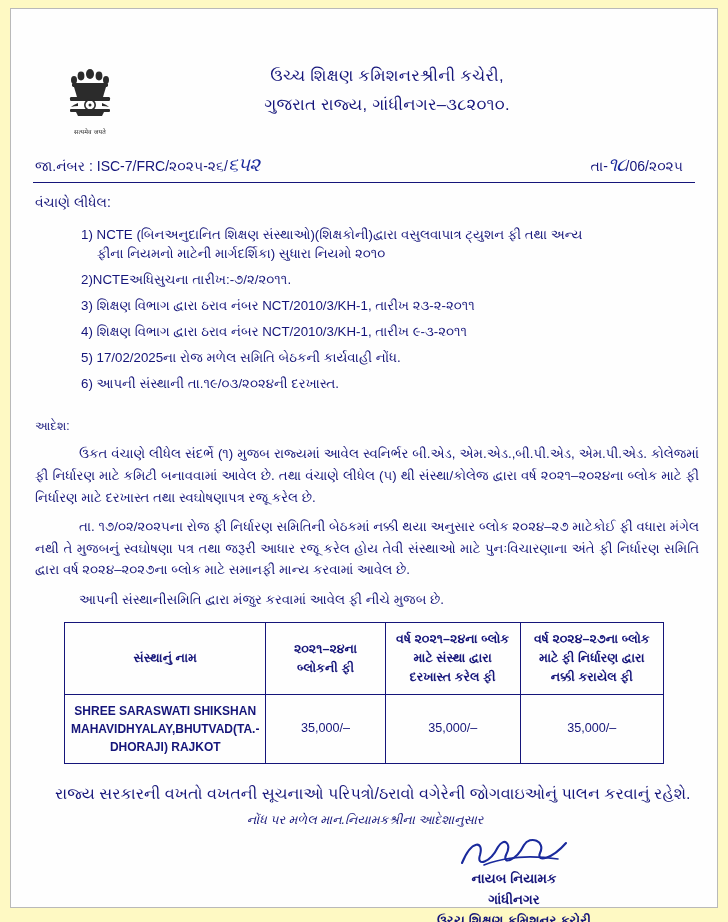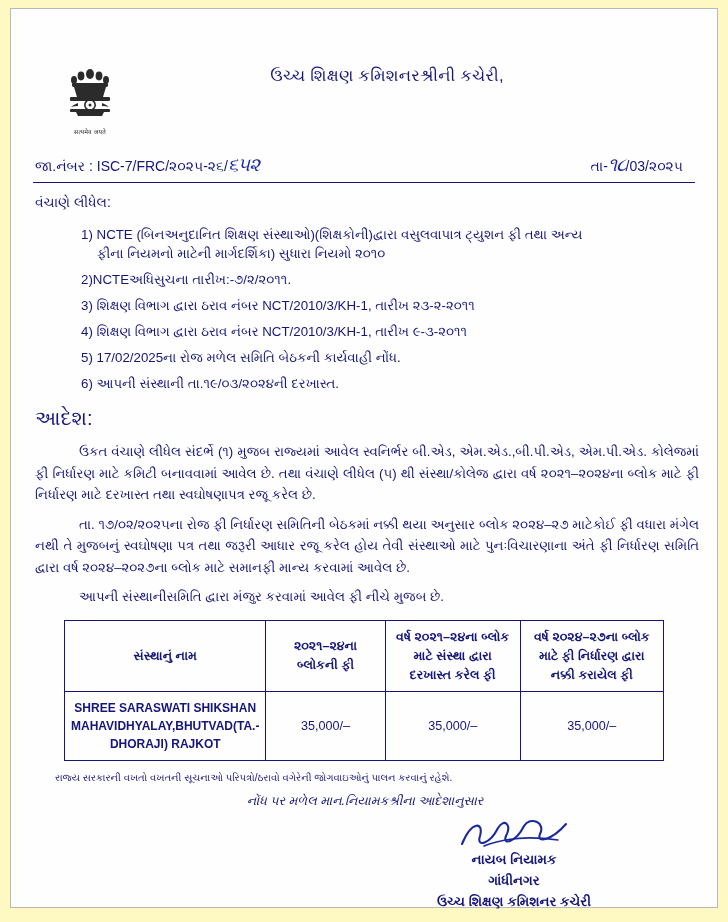--- a/index.html
+++ b/index.html
@@ -100,21 +100,21 @@
     margin: 12px 0 0 0;
     padding: 0 0 0 52px;
   }
   ol.refs li {
     margin-bottom: 6px;
     font-size: 13.3px;
     line-height: 1.5;
   }
   ol.refs li .cont { display: block; padding-left: 16px; }
 
-  .order-head { margin-top: 10px; padding-left: 6px; font-size: 20px; }
+  .order-head { margin-top: 24px; padding-left: 6px; font-size: 12px; }
   p.para {
     margin: 8px 0 0 0;
     padding-left: 6px;
     text-align: justify;
     font-size: 13.3px;
     line-height: 1.62;
   }
   p.para.indent { text-indent: 44px; }
 
   
@@ -133,23 +133,23 @@
     line-height: 1.5;
   }
   table.fee th { font-weight: bold; }
   table.fee td.name {
     font-weight: bold;
     font-size: 12px;
     line-height: 1.5;
   }
 
   .footnote {
-    margin-top: 10px;
+    margin-top: 18px;
     padding-left: 26px;
-    font-size: 10px;
+    font-size: 16px;
   }
   .note-small {
     margin-top: 6px;
     padding-left: 2px;
     font-size: 12.6px;
     font-style: italic;
     text-align: center;
   }
 
   
@@ -193,29 +193,30 @@
               <path d="M14 38 q-5 2 -7 4 q3 -1 7 -1 z"></path>
               <path d="M38 38 q5 2 7 4 q-3 -1 -7 -1 z"></path>
               <rect x="6" y="44" width="40" height="3" rx="1"></rect>
               <path d="M12 47 h28 l-2 4 h-24 z"></path>
             </g>
           </svg>
           <div class="motto">सत्यमेव जयते</div>
         </div>
         <div class="office">
           <div>ઉચ્ચ શિક્ષણ કમિશનરશ્રીની કચેરી,</div>
+          <div>ગુજરાત રાજ્ય, ગાંધીનગર–૩૮૨૦૧૦.</div>
         </div>
       </div>
 
       <div class="refline">
         <div class="refno">
           <span>જા.નંબર : ISC-7/FRC/૨૦૨૫-૨૬/</span><span class="handwrite">૬૫૨</span>
         </div>
         <div>
-          <span>તા-</span><span class="handwrite">૧૮</span><span>/03/૨૦૨૫</span>
+          <span>તા-</span><span class="handwrite">૧૮</span><span>/06/૨૦૨૫</span>
         </div>
       </div>
       <div class="rule"></div>
 
       <div class="sect-title">વંચાણે લીધેલ:</div>
       <ol class="refs">
         <li>
           <span>1)</span>
           <span>NCTE (બિનઅનુદાનિત શિક્ષણ સંસ્થાઓ)(શિક્ષકોની)દ્વારા વસુલવાપાત્ર ટ્યુશન ફી તથા અન્ય</span>
           <span class="cont">ફીના નિયમનો માટેની માર્ગદર્શિકા) સુધારા નિયમો ૨૦૧૦</span>

